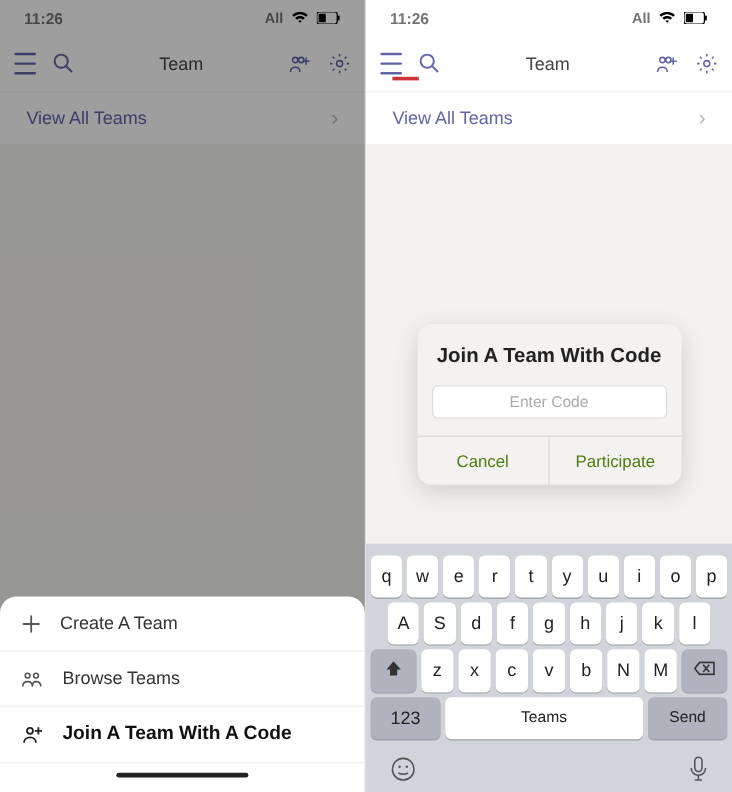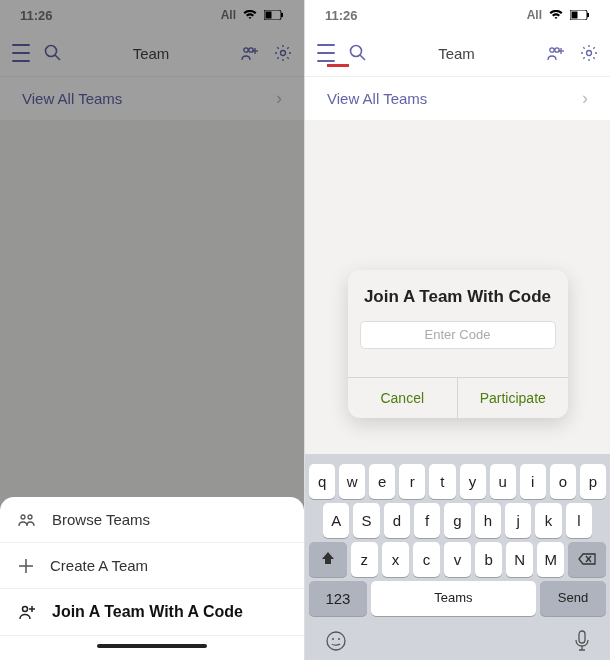--- a/index.html
+++ b/index.html
@@ -28,21 +28,21 @@
   
   .sheet { position: absolute; bottom: 0; left: 0; right: 0; background: #fff; border-radius: 14px 14px 0 0; z-index: 10; padding-bottom: 12px; }
   .sheet-row { display: flex; align-items: center; gap: 16px; padding: 14px 18px; font-size: 15px; color: #333; border-bottom: 1px solid #eee; }
   .sheet-row:last-of-type { border-bottom: none; }
   .sheet-row.bold { font-weight: 700; font-size: 16px; color: #111; }
   .home-indicator { width: 110px; height: 4px; background: #222; border-radius: 3px; margin: 8px auto 0; }
 
   
   .dialog { position: absolute; top: 150px; left: 50%; transform: translateX(-50%); width: 220px; background: #f4f2f0; border-radius: 12px; z-index: 10; box-shadow: 0 6px 20px rgba(0,0,0,0.15); overflow: hidden; }
   .dialog-title { font-size: 17px; font-weight: 600; text-align: center; padding: 16px 14px 13px; color: #222; line-height: 1.3; }
-  .code-input { margin: 0 12px 28px; height: 28px; background: #fff; border: 1px solid #ddd; border-radius: 5px; font-size: 13px; color: #aaa; text-align: center; line-height: 26px; }
+  .code-input { margin: 0 12px 14px; height: 28px; background: #fff; border: 1px solid #ddd; border-radius: 5px; font-size: 13px; color: #aaa; text-align: center; line-height: 26px; }
   .dialog-buttons { display: flex; border-top: 1px solid #d8d6d4; }
   .dialog-btn { flex: 1; text-align: center; padding: 12px 0; font-size: 14px; color: #4d7c0f; }
   .dialog-btn:first-child { border-right: 1px solid #d8d6d4; }
 
   
   .kbd { position: absolute; bottom: 0; left: 0; right: 0; background: #d1d4da; z-index: 10; padding: 6px 4px 8px; }
   .krow { display: flex; justify-content: center; gap: 4px; margin: 4px 0; }
   .key { background: #fff; border-radius: 5px; box-shadow: 0 1px 0 rgba(0,0,0,0.25); font-size: 15px; text-align: center; padding: 9px 0; color: #222; flex: 1; min-width: 0; }
   .key.fn { background: #aeb3bd; }
   .key.wide { flex: 1.4; }
@@ -101,33 +101,33 @@
 
   <div class="viewall">
     <span>View All Teams</span>
     <span class="chev">›</span>
   </div>
 
   <div class="body-area"></div>
 
   <div class="sheet">
     <div class="sheet-row">
+      <svg width="16" height="16" viewBox="0 0 16 16">
+          <line x1="8" y1="1" x2="8" y2="15" stroke="#555" stroke-width="1.5"></line>
+          <line x1="1" y1="8" x2="15" y2="8" stroke="#555" stroke-width="1.5"></line>
+        </svg>
+      <span>Create A Team</span>
+    </div>
+    <div class="sheet-row">
       <svg width="18" height="14" viewBox="0 0 18 14">
           <circle cx="5" cy="4" r="2" fill="none" stroke="#555" stroke-width="1.3"></circle>
           <circle cx="12" cy="4" r="2" fill="none" stroke="#555" stroke-width="1.3"></circle>
           <path d="M1 13c0-3 2-4 4-4s4 1 4 4M9 13c0-3 1-4 3-4s4 1 4 4" fill="none" stroke="#555" stroke-width="1.3"></path>
         </svg>
       <span>Browse Teams</span>
-    </div>
-    <div class="sheet-row">
-      <svg width="16" height="16" viewBox="0 0 16 16">
-          <line x1="8" y1="1" x2="8" y2="15" stroke="#555" stroke-width="1.5"></line>
-          <line x1="1" y1="8" x2="15" y2="8" stroke="#555" stroke-width="1.5"></line>
-        </svg>
-      <span>Create A Team</span>
     </div>
     <div class="sheet-row bold">
       <svg width="18" height="16" viewBox="0 0 18 16">
           <circle cx="7" cy="5" r="2.5" fill="none" stroke="#222" stroke-width="1.5"></circle>
           <path d="M2 15c0-3 2.5-4.5 5-4.5s5 1.5 5 4.5" fill="none" stroke="#222" stroke-width="1.5"></path>
           <line x1="14" y1="2" x2="14" y2="8" stroke="#222" stroke-width="1.5"></line>
           <line x1="11" y1="5" x2="17" y2="5" stroke="#222" stroke-width="1.5"></line>
         </svg>
       <span>Join A Team With A Code</span>
     </div>

